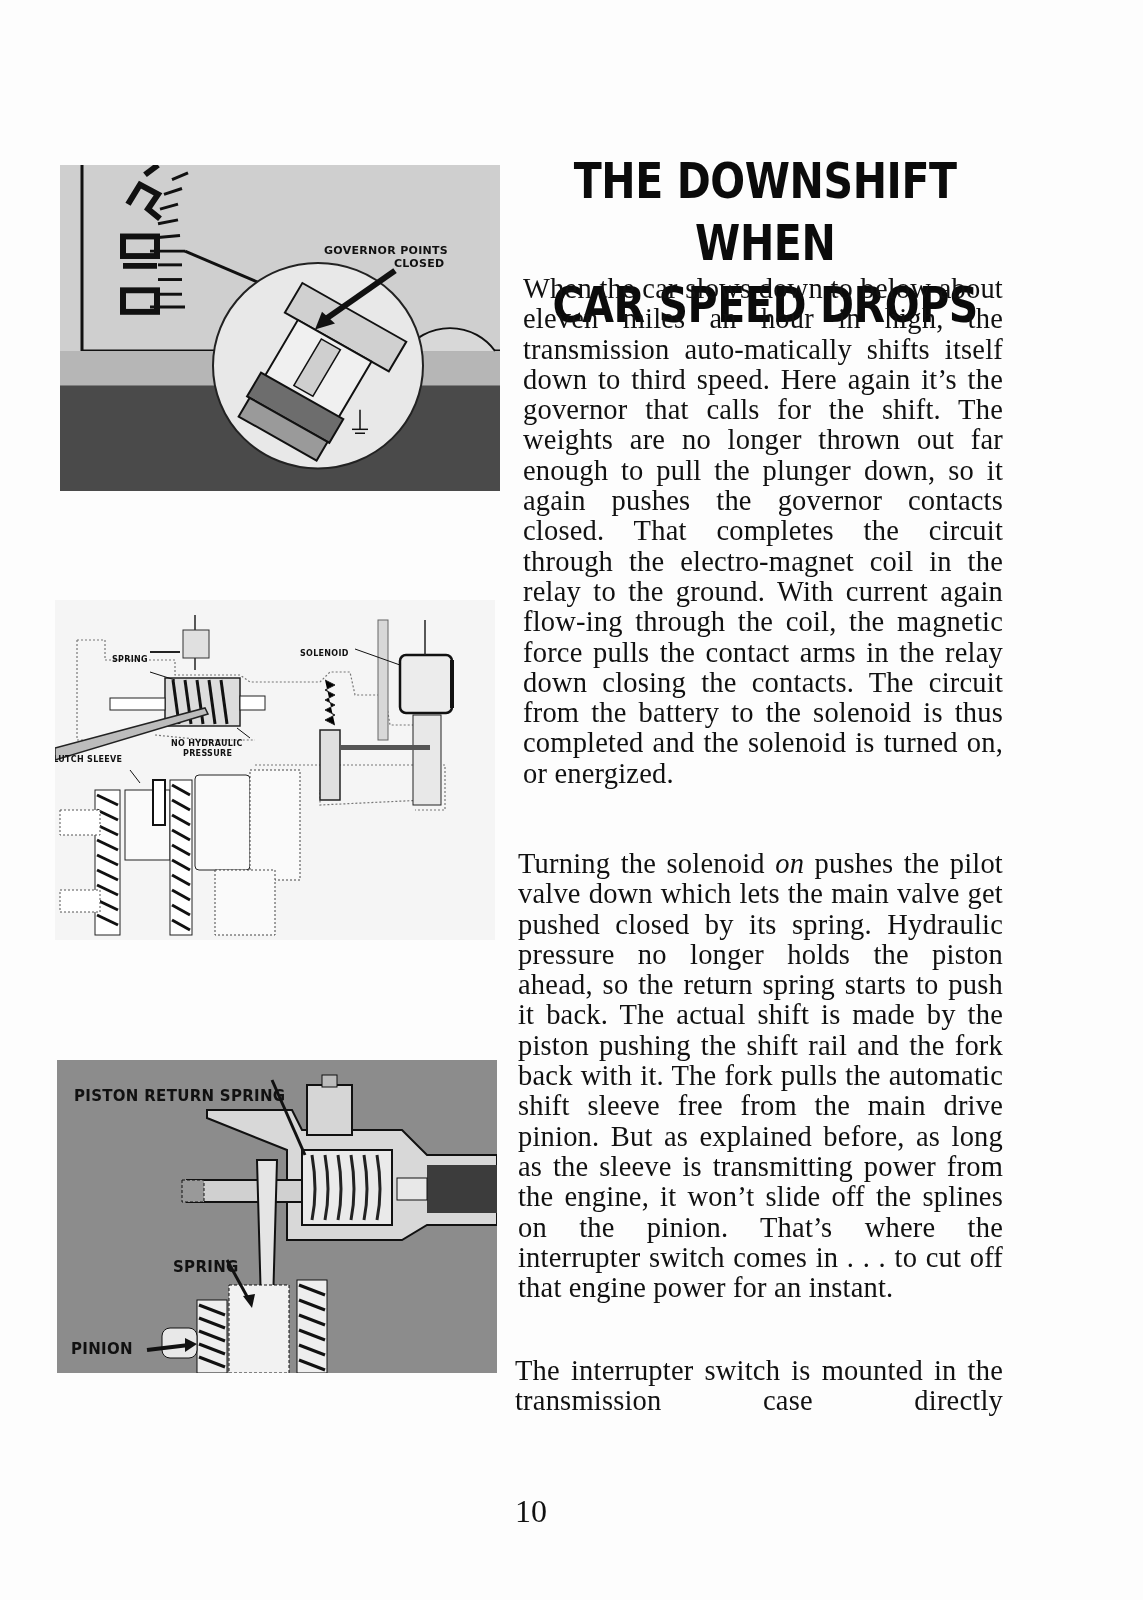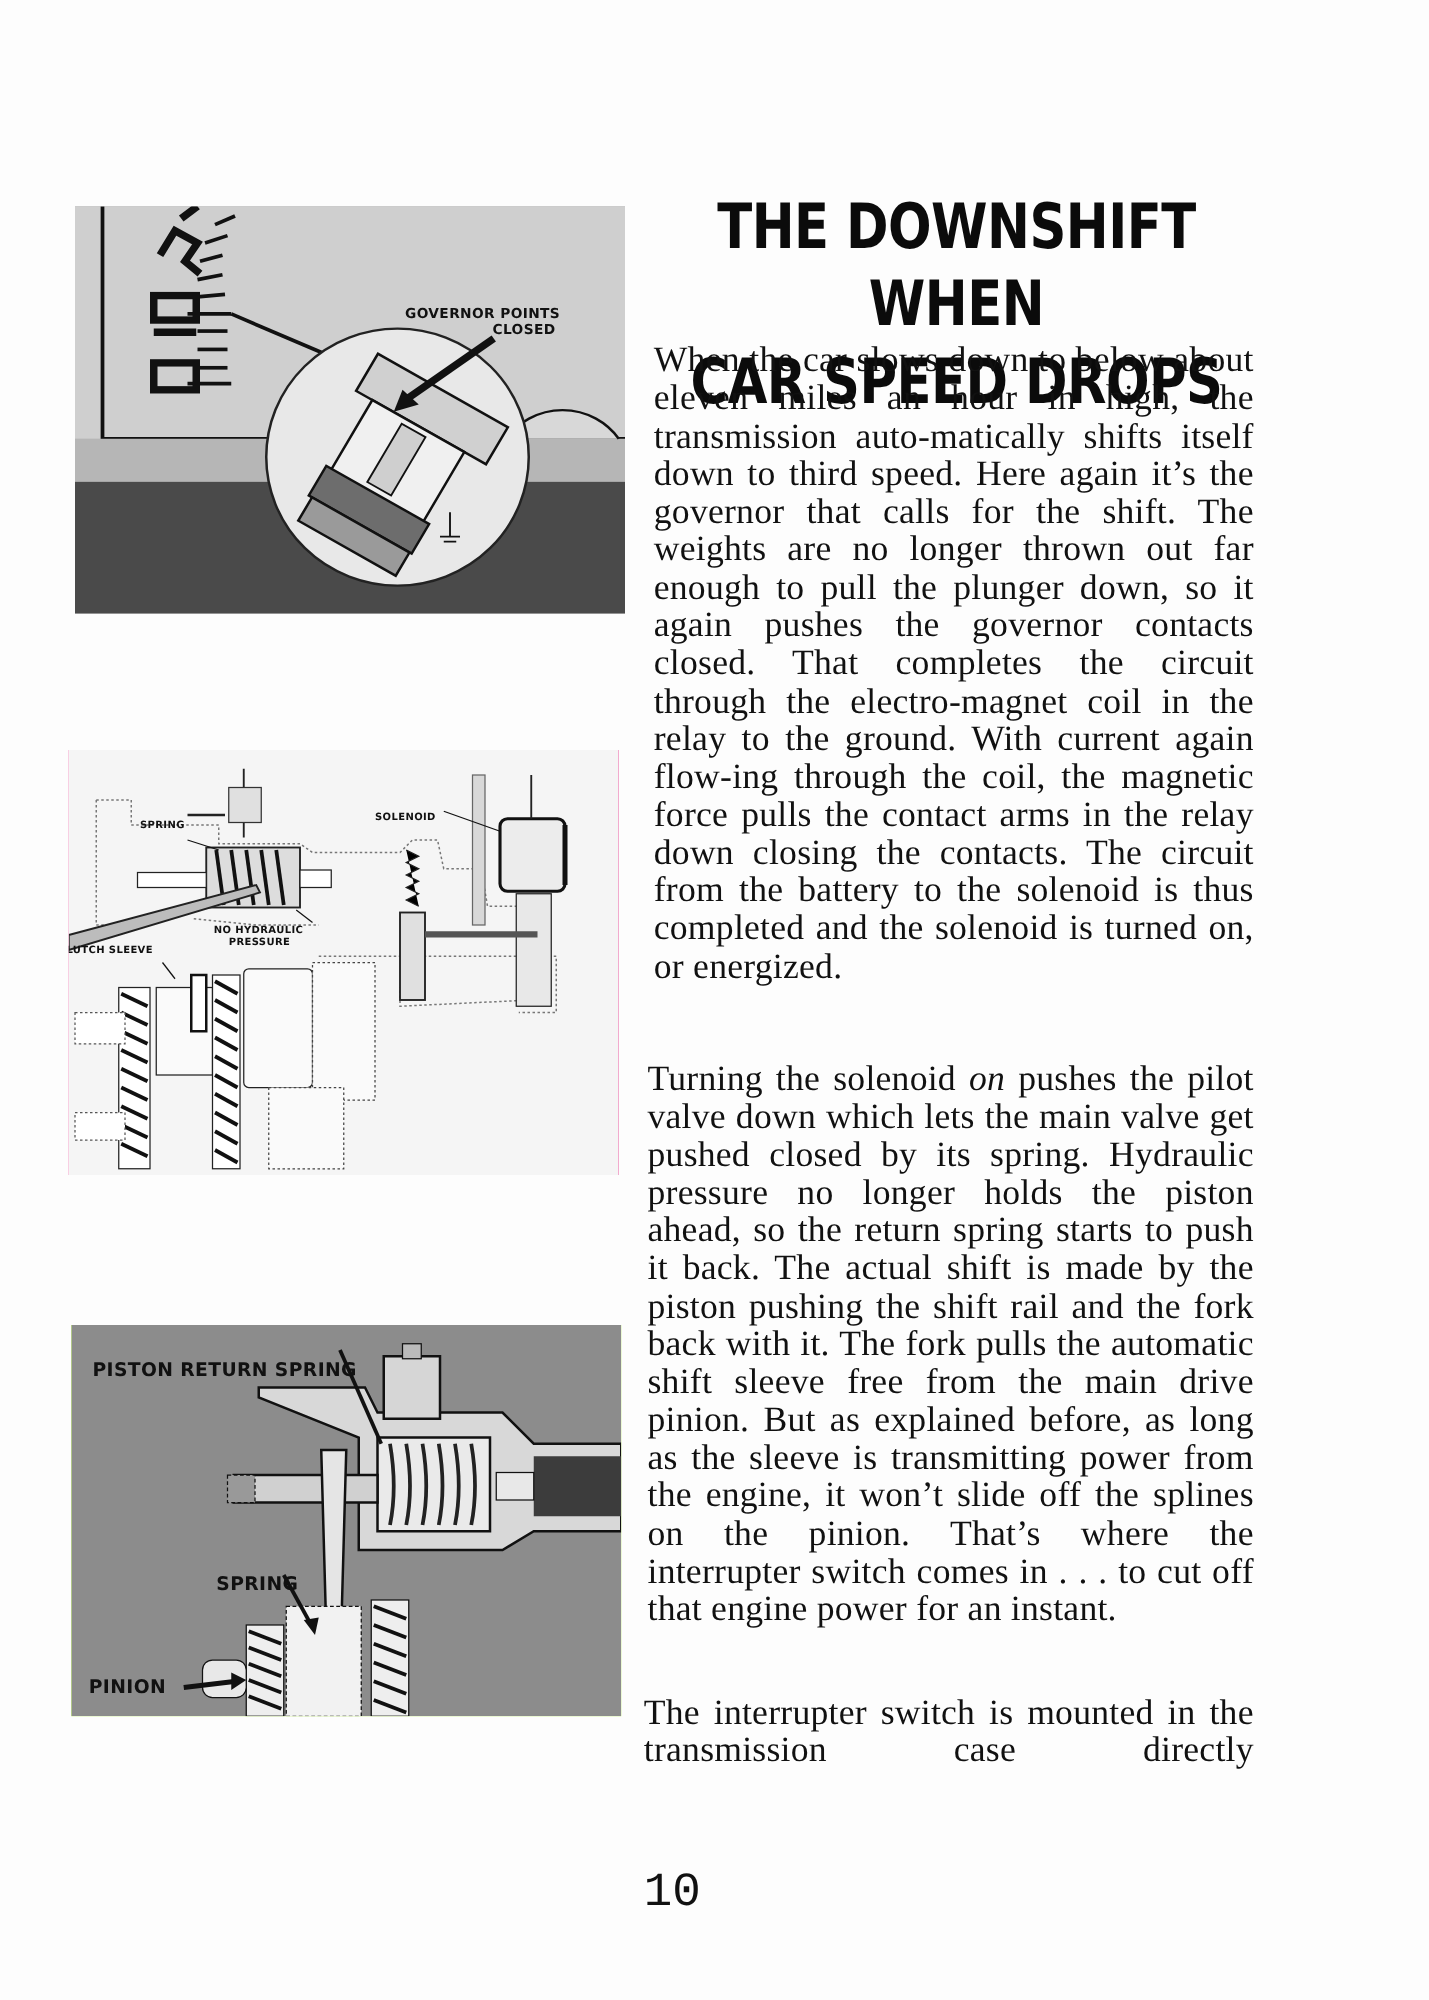--- a/index.html
+++ b/index.html
@@ -31,21 +31,21 @@
     font-family: "Liberation Serif", "DejaVu Serif", serif;
     font-size: 28.5px; line-height: 30.3px; text-align: justify;
     color: #111; letter-spacing: 0.2px;
   }
   .body-text p { margin: 0 0 14px 0; text-align: justify; }
   #p1 { top: 274px; }
   #p2 { top: 849px; left: 518px; width: 485px; }
   #p3 { top: 1356px; left: 515px; width: 488px; }
   .page-num {
     position: absolute; left: 515px; top: 1493px;
-    font-family: Liberation Mono, monospace; font-size: 38px; color: #111;
+    font-family: Liberation Serif, serif; font-size: 32px; color: #111;
   }
 </style>
 </head>
 <body>
 
 <div class="page">
 
   <div class="figure" id="fig-governor">
     <svg viewBox="0 0 440 333" preserveAspectRatio="none">
       <rect x="0" y="0" width="440" height="333" fill="#c4c4c4"></rect>

